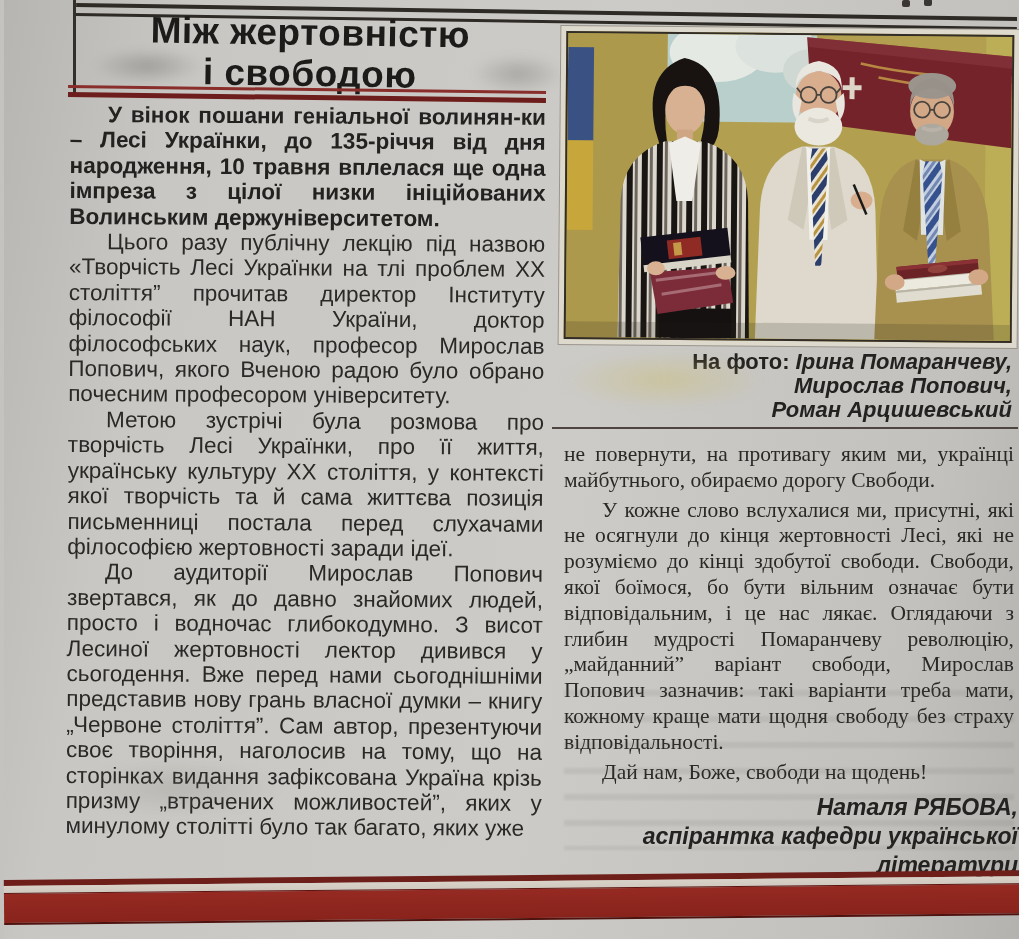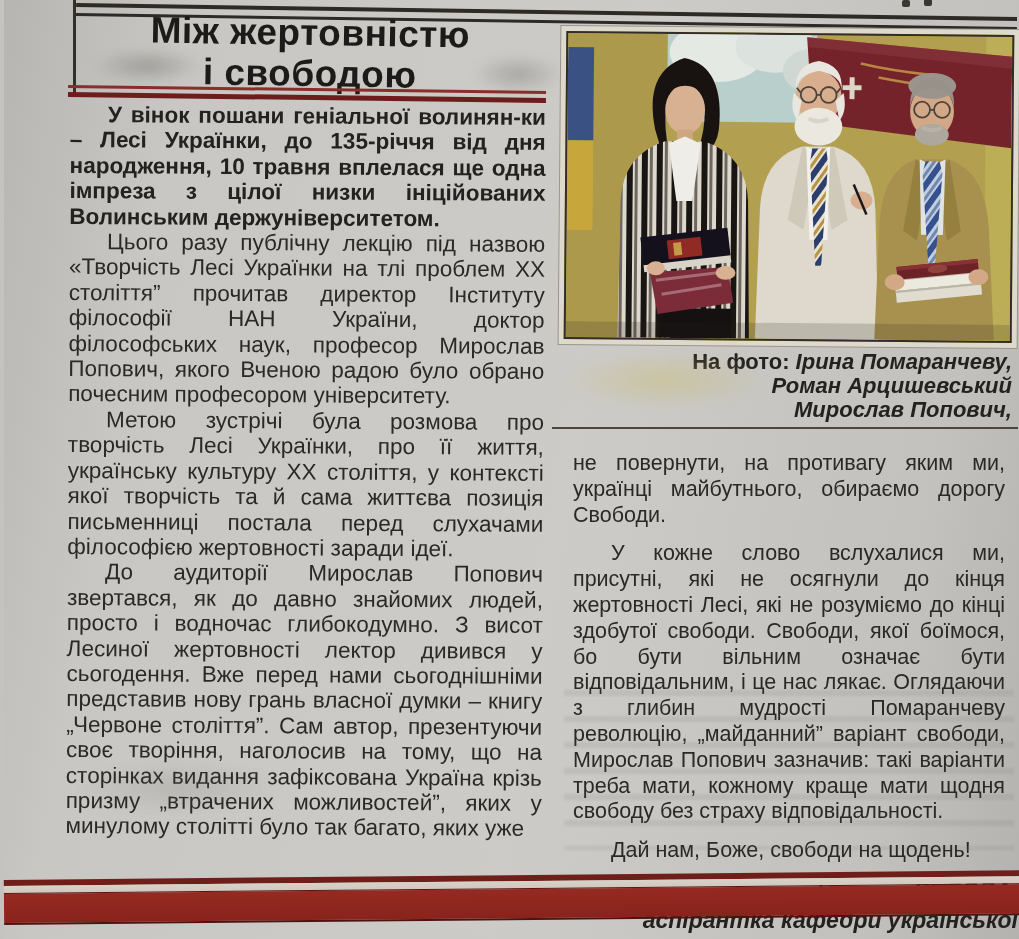--- a/index.html
+++ b/index.html
@@ -32,21 +32,21 @@
     position:absolute;left:66px;top:102px;width:476px;
     font-size:22.5px;line-height:25.4px;text-align:justify;
     transform:rotate(0.35deg);transform-origin:left top;
   }
   .col-left p{margin:0;text-indent:38px;}
   .lead{font-weight:bold;color:#242220;}
   .col-right{
     position:absolute;left:556px;top:438px;width:458px;
     font-size:21.5px;line-height:25.8px;text-align:justify;
   }
-  .col-right p{margin:13px;text-indent:38px;}
+  .col-right p{margin:4px;text-indent:38px;font-family:Liberation Serif, serif;}
   .col-right p.no-indent{text-indent:0;}
   .signature{margin-top:8px;text-align:right;font-weight:bold;font-style:italic;font-size:23px;line-height:29px;color:#242220;}
   
   .photo-frame{
     position:absolute;left:556px;top:28px;width:458px;height:318px;margin:0;
     background:#ded9cd;padding:5px;box-sizing:border-box;
     transform:rotate(0.5deg);box-shadow:0 0 0 1px #9a958d;
   }
   .photo-inner{width:100%;height:100%;border:2px solid #332d28;box-sizing:border-box;background:#b2a050;overflow:hidden;}
   .photo-inner svg{display:block;width:100%;height:100%;}
@@ -230,22 +230,22 @@
         <rect x="0" y="290" width="446" height="16" fill="#28231c" opacity="0.18"></rect>
       </svg>
     </div>
   </figure>
 
   <div class="caption">
     <div>
       <span class="cap-prefix">На фото:</span>
       <span>Ірина Помаранчеву,</span>
     </div>
+    <div>Мирослав Попович,</div>
     <div>Роман Арцишевський</div>
-    <div>Мирослав Попович,</div>
   </div>
   <div class="caption-rule"></div>
 
   <div class="col-right">
     <p class="no-indent">не повернути, на противагу яким ми, українці майбутнього, обираємо дорогу Свободи.</p>
     <p>У кожне слово вслухалися ми, присутні, які не осягнули до кінця жертовності Лесі, які не розуміємо до кінці здобутої свободи. Свободи, якої боїмося, бо бути вільним означає бути відповідальним, і це нас лякає. Оглядаючи з глибин мудрості Помаранчеву революцію, „майданний” варіант свободи, Мирослав Попович зазначив: такі варіанти треба мати, кожному краще мати щодня свободу без страху відповідальності.</p>
     <p>Дай нам, Боже, свободи на щодень!</p>
     <div class="signature">
       <div>Наталя РЯБОВА,</div>
       <div>аспірантка кафедри української літератури</div>

